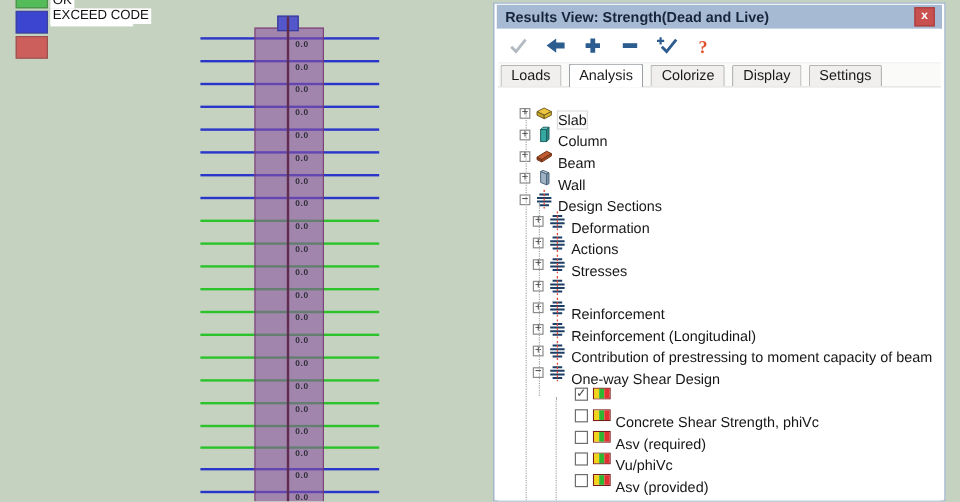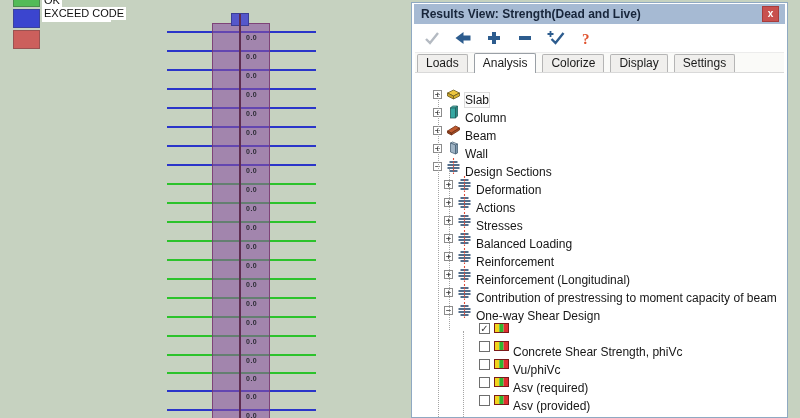--- a/index.html
+++ b/index.html
@@ -264,21 +264,20 @@
             <span class="node-label">Stresses</span>
           </div>
           <div class="tree-row ind-exp1">
             <span class="expander">+</span>
             <span class="node-icon">
               <svg width="15" height="16" viewBox="0 0 14 16">
                 <path d="M3 4 H11 M1 7 H13 M1 10 H13 M3 13 H11" stroke="#1d3f66" stroke-width="1.7"></path>
                 <path d="M7 0 V16" stroke="#e04b38" stroke-width="1.1" stroke-dasharray="2,1.6"></path>
               </svg>
             </span>
-            <span class="node-label">Balanced Loading</span>
           </div>
           <div class="tree-row ind-exp1">
             <span class="expander">+</span>
             <span class="node-icon">
               <svg width="15" height="16" viewBox="0 0 14 16">
                 <path d="M3 4 H11 M1 7 H13 M1 10 H13 M3 13 H11" stroke="#1d3f66" stroke-width="1.7"></path>
                 <path d="M7 0 V16" stroke="#e04b38" stroke-width="1.1" stroke-dasharray="2,1.6"></path>
               </svg>
             </span>
             <span class="node-label">Reinforcement</span>
@@ -339,33 +338,33 @@
           <div class="tree-row ind-chk2">
             <span class="checkbox"></span>
             <span class="node-icon">
               <svg width="15" height="10" viewBox="0 0 15 10">
                 <rect x="0.5" y="0.5" width="14" height="9" fill="none" stroke="#7a1a1a"></rect>
                 <rect x="1" y="1" width="4.3" height="8" fill="#f2d41c"></rect>
                 <rect x="5.3" y="1" width="4.3" height="8" fill="#2fb52f"></rect>
                 <rect x="9.6" y="1" width="4.4" height="8" fill="#e03030"></rect>
               </svg>
             </span>
-            <span class="node-label">Vu/phiVc</span>
+            <span class="node-label">Asv (required)</span>
           </div>
           <div class="tree-row ind-chk2">
             <span class="checkbox"></span>
             <span class="node-icon">
               <svg width="15" height="10" viewBox="0 0 15 10">
                 <rect x="0.5" y="0.5" width="14" height="9" fill="none" stroke="#7a1a1a"></rect>
                 <rect x="1" y="1" width="4.3" height="8" fill="#f2d41c"></rect>
                 <rect x="5.3" y="1" width="4.3" height="8" fill="#2fb52f"></rect>
                 <rect x="9.6" y="1" width="4.4" height="8" fill="#e03030"></rect>
               </svg>
             </span>
-            <span class="node-label">Asv (required)</span>
+            <span class="node-label">Vu/phiVc</span>
           </div>
           <div class="tree-row ind-chk2">
             <span class="checkbox"></span>
             <span class="node-icon">
               <svg width="15" height="10" viewBox="0 0 15 10">
                 <rect x="0.5" y="0.5" width="14" height="9" fill="none" stroke="#7a1a1a"></rect>
                 <rect x="1" y="1" width="4.3" height="8" fill="#f2d41c"></rect>
                 <rect x="5.3" y="1" width="4.3" height="8" fill="#2fb52f"></rect>
                 <rect x="9.6" y="1" width="4.4" height="8" fill="#e03030"></rect>
               </svg>

